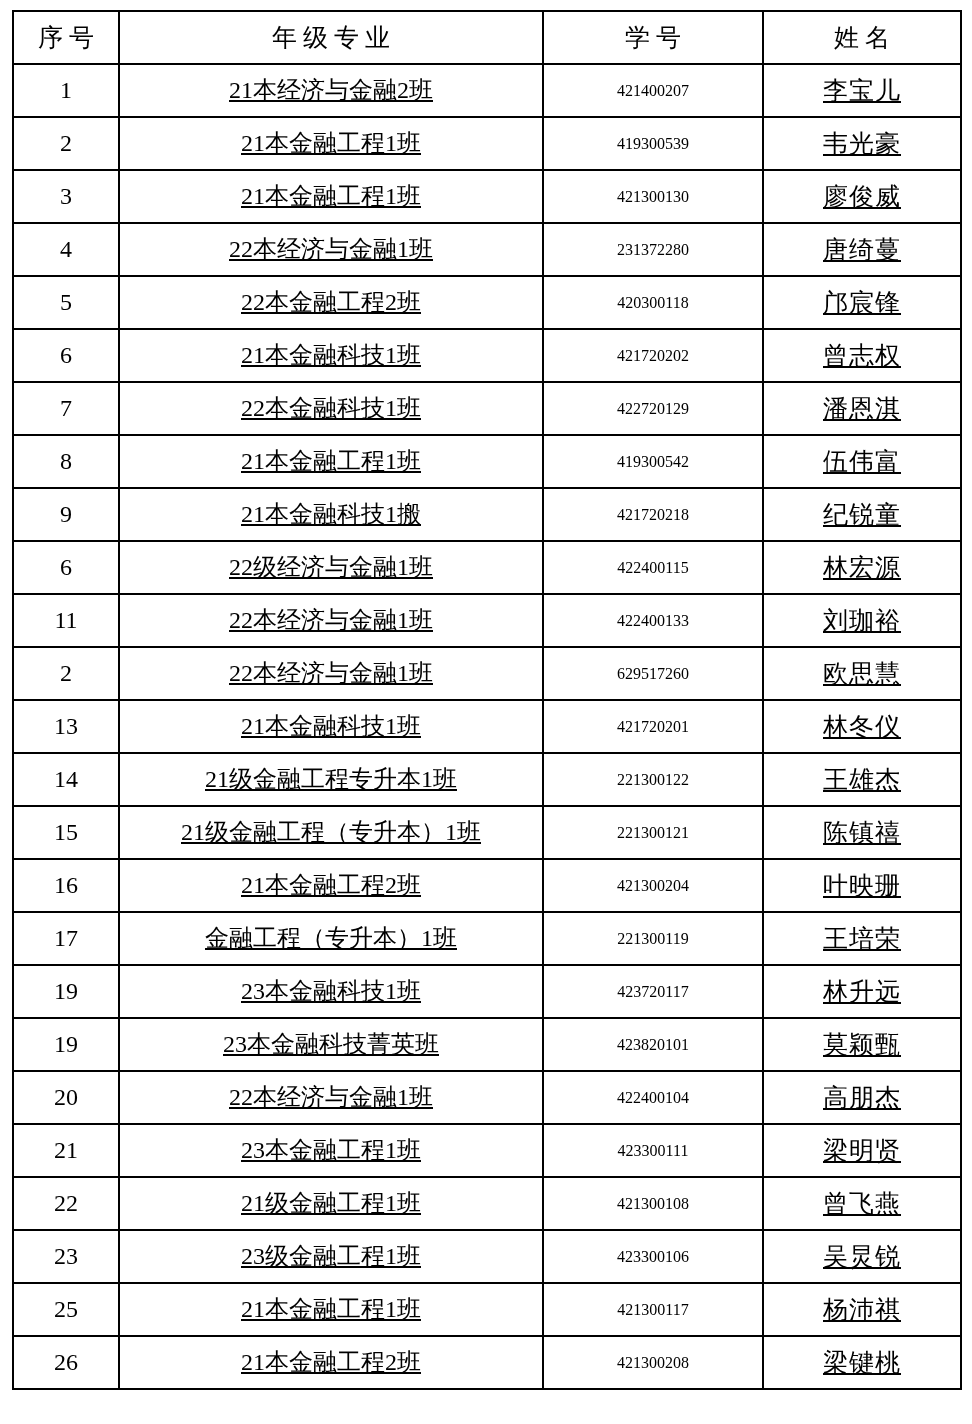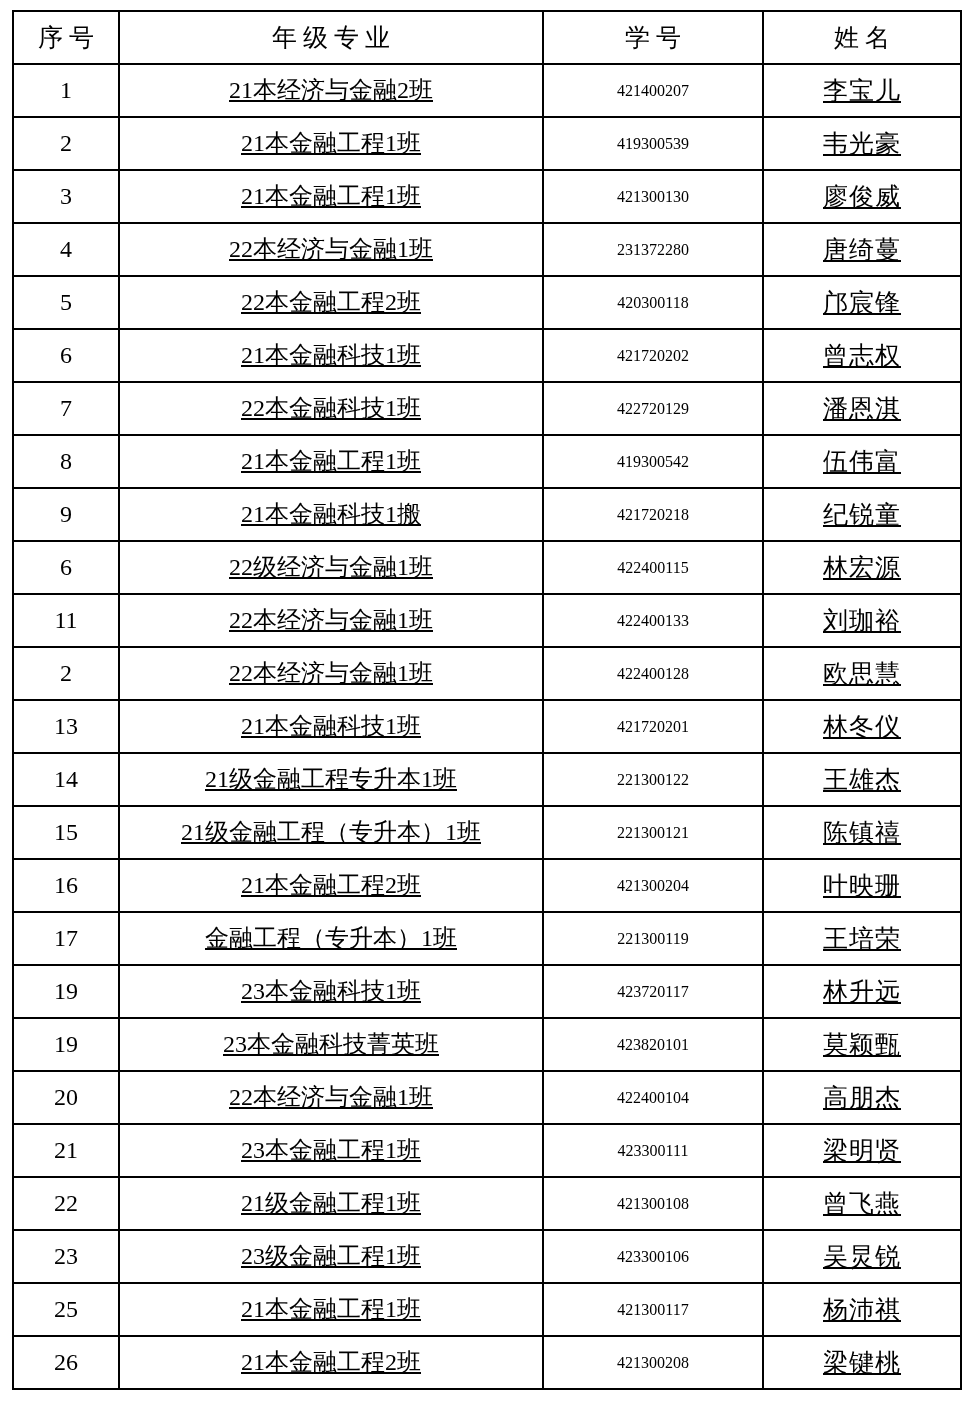--- a/index.html
+++ b/index.html
@@ -143,21 +143,21 @@
         </tr>
         <tr>
           <td class="idx">11</td>
           <td class="major">22本经济与金融1班</td>
           <td class="sid">422400133</td>
           <td class="name">刘珈裕</td>
         </tr>
         <tr>
           <td class="idx">2</td>
           <td class="major">22本经济与金融1班</td>
-          <td class="sid">422400128</td>
+          <td class="sid">629517260</td>
           <td class="name">欧思慧</td>
         </tr>
         <tr>
           <td class="idx">13</td>
           <td class="major">21本金融科技1班</td>
           <td class="sid">421720201</td>
           <td class="name">林冬仪</td>
         </tr>
         <tr>
           <td class="idx">14</td>

